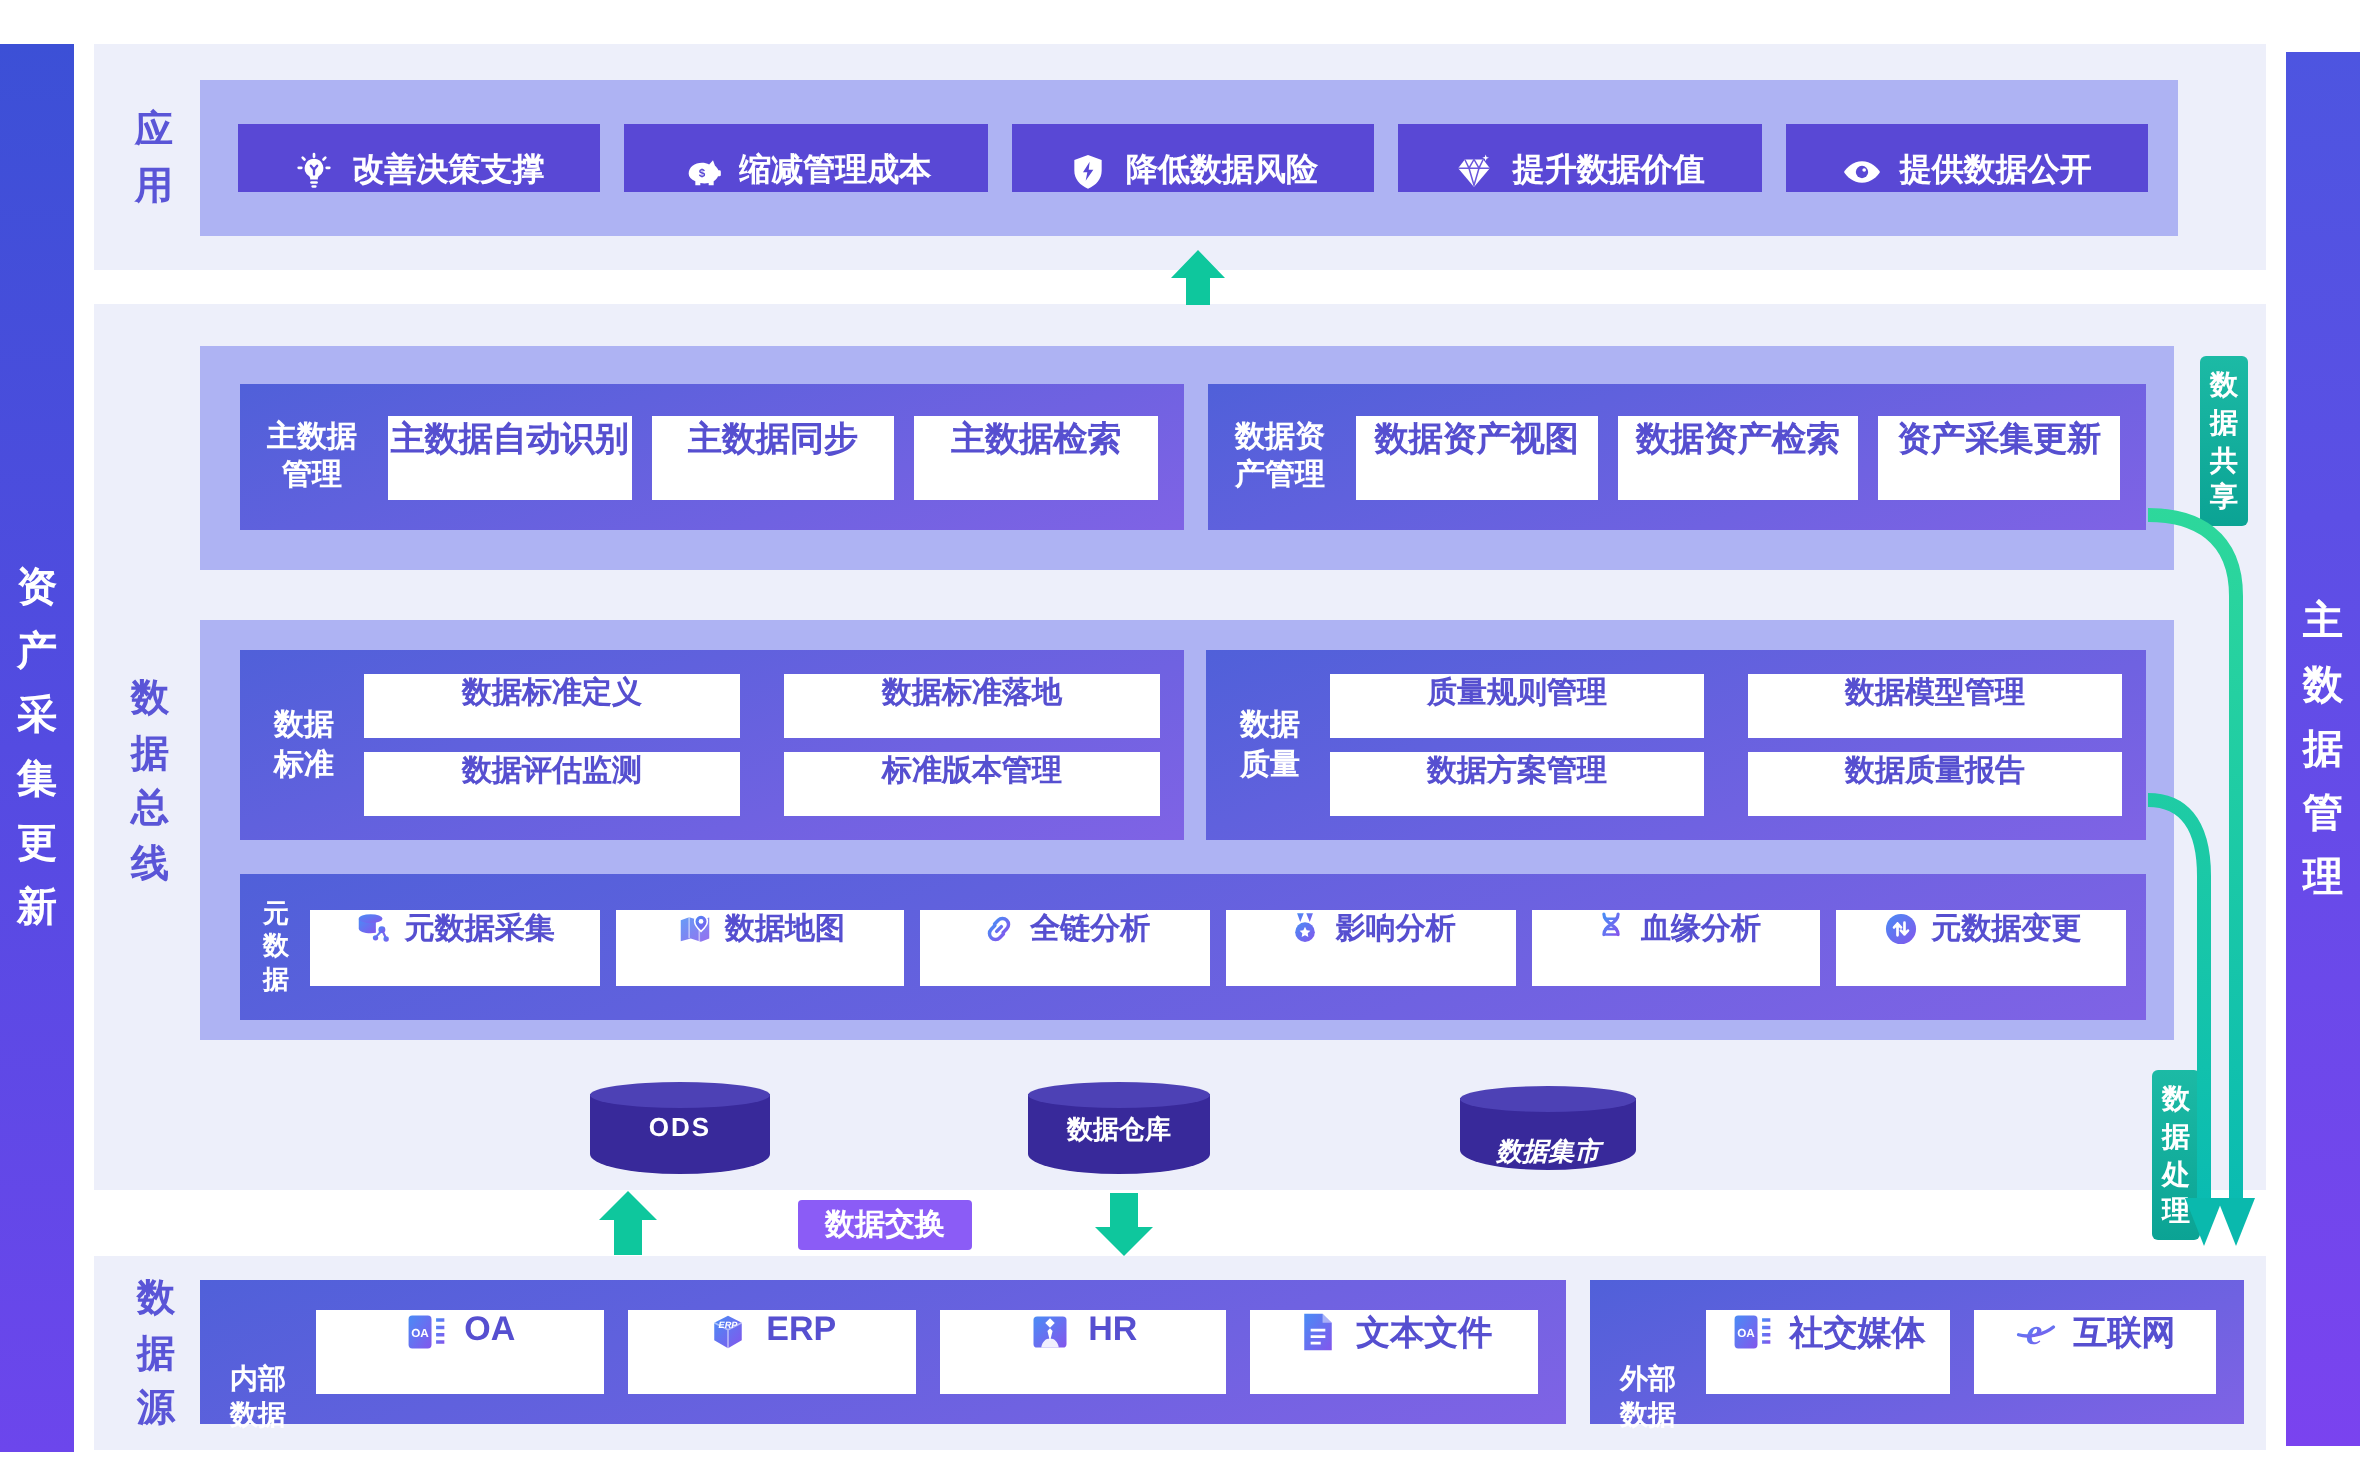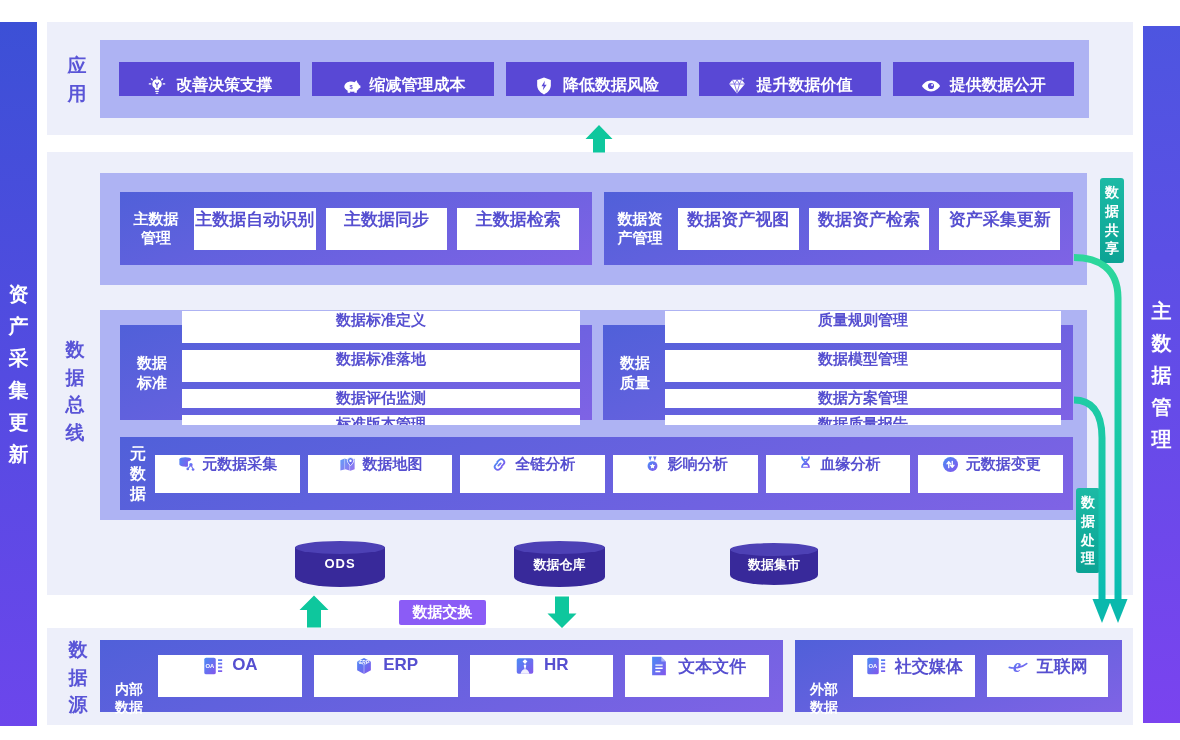--- a/index.html
+++ b/index.html
@@ -36,37 +36,37 @@
 
 
 #rowA{left:53px;top:21px;width:987px;height:112px;}
 #rowB{left:53px;top:158px;width:987px;height:123px;}
 #rowC{left:53px;top:273px;width:987px;height:95px;}
 .boxA{height:73px;padding:0 13px 0 8px;gap:10px;}
 .boxA .blabel{width:56px;font-size:15px;line-height:1.25;}
 .boxA .wbtn{flex:1;height:42px;font-size:17px;}
 .boxB{height:95px;padding:0 12px 0 10px;gap:8px;}
 .boxB .blabel{width:44px;font-size:15px;line-height:1.3;}
-.gridB{flex:1;display:grid;grid-template-columns:1fr;grid-template-rows:32px 32px;gap:7px 22px;align-content:center;}
+.gridB{flex:1;display:grid;grid-template-columns:1fr 1fr;grid-template-rows:32px 32px;gap:7px 22px;align-content:center;}
 .boxB .wbtn{font-size:15px;}
 .boxC{height:73px;padding:0 10px 0 9px;gap:8px;}
-.boxC .blabel{width:18px;font-size:16px;line-height:1.25;}
+.boxC .blabel{width:18px;font-size:13px;line-height:1.25;}
 .boxC .wbtn{flex:1;height:38px;font-size:15px;gap:6px;}
 
 
 .cyl{position:absolute;height:46px;}
 .cyl-top{position:absolute;left:0;right:0;top:0;height:13px;background:#4d41b5;border-radius:50%;}
 .cyl-body{position:absolute;left:0;right:0;top:6px;bottom:0;background:#38299a;border-radius:0 0 50% 50%/0 0 10px 10px;}
 .cyl-label{position:absolute;left:0;right:0;top:15px;text-align:center;color:#fff;font-weight:bold;font-size:13px;letter-spacing:1px;}
 
 
 .tagv{position:absolute;background:linear-gradient(180deg,#1cbaa5,#0ba394);color:#fff;font-weight:bold;border-radius:3px;display:flex;align-items:center;justify-content:center;}
 .tagv .vtxt{width:16px;font-size:14px;line-height:1.35;text-align:center;word-break:break-all;}
 #tag-share{left:1100px;top:178px;width:24px;height:85px;}
-#tag-process{left:1076px;top:488px;width:24px;height:85px;}
+#tag-process{left:1076px;top:535px;width:24px;height:85px;}
 #tag-exchange{position:absolute;left:399px;top:600px;width:87px;height:25px;background:#8b5cf6;color:#fff;font-weight:bold;font-size:15px;display:flex;align-items:center;justify-content:center;border-radius:2px;}
 
 
 .srcbox{height:72px;padding:0 14px 0 12px;gap:12px;}
 .srcbox .blabel{width:34px;font-size:14px;line-height:1.3;margin-top:44px;}
 .srcbox .wbtn{flex:1;height:42px;font-size:17px;gap:8px;}
 #src-int{left:53px;top:12px;width:683px;}
 #src-ext{left:748px;top:12px;width:327px;}
 #src-label{left:18px;top:8px;}
 #app-label{left:17px;top:30px;}
@@ -314,21 +314,21 @@
       <div class="cyl-label">ODS</div>
     </div>
     <div class="cyl" style="left:467px;top:389px;width:91px;">
       <div class="cyl-body"></div>
       <div class="cyl-top"></div>
       <div class="cyl-label" style="letter-spacing:0;">数据仓库</div>
     </div>
     <div class="cyl" style="left:683px;top:391px;width:88px;height:42px;">
       <div class="cyl-body"></div>
       <div class="cyl-top"></div>
-      <div class="cyl-label" style="top:13px;letter-spacing:0;">数据集市</div>
+      <div class="cyl-label" style="top:24px;letter-spacing:0;font-style:italic;">数据集市</div>
     </div>
   </div>
 
   <div id="source-section" class="section">
     <div id="src-label" class="sec-label">数据源</div>
 
     <div id="src-int" class="dark srcbox">
       <div class="blabel">内部数据</div>
       <div class="wbtn">
         <span class="ic ic22">

